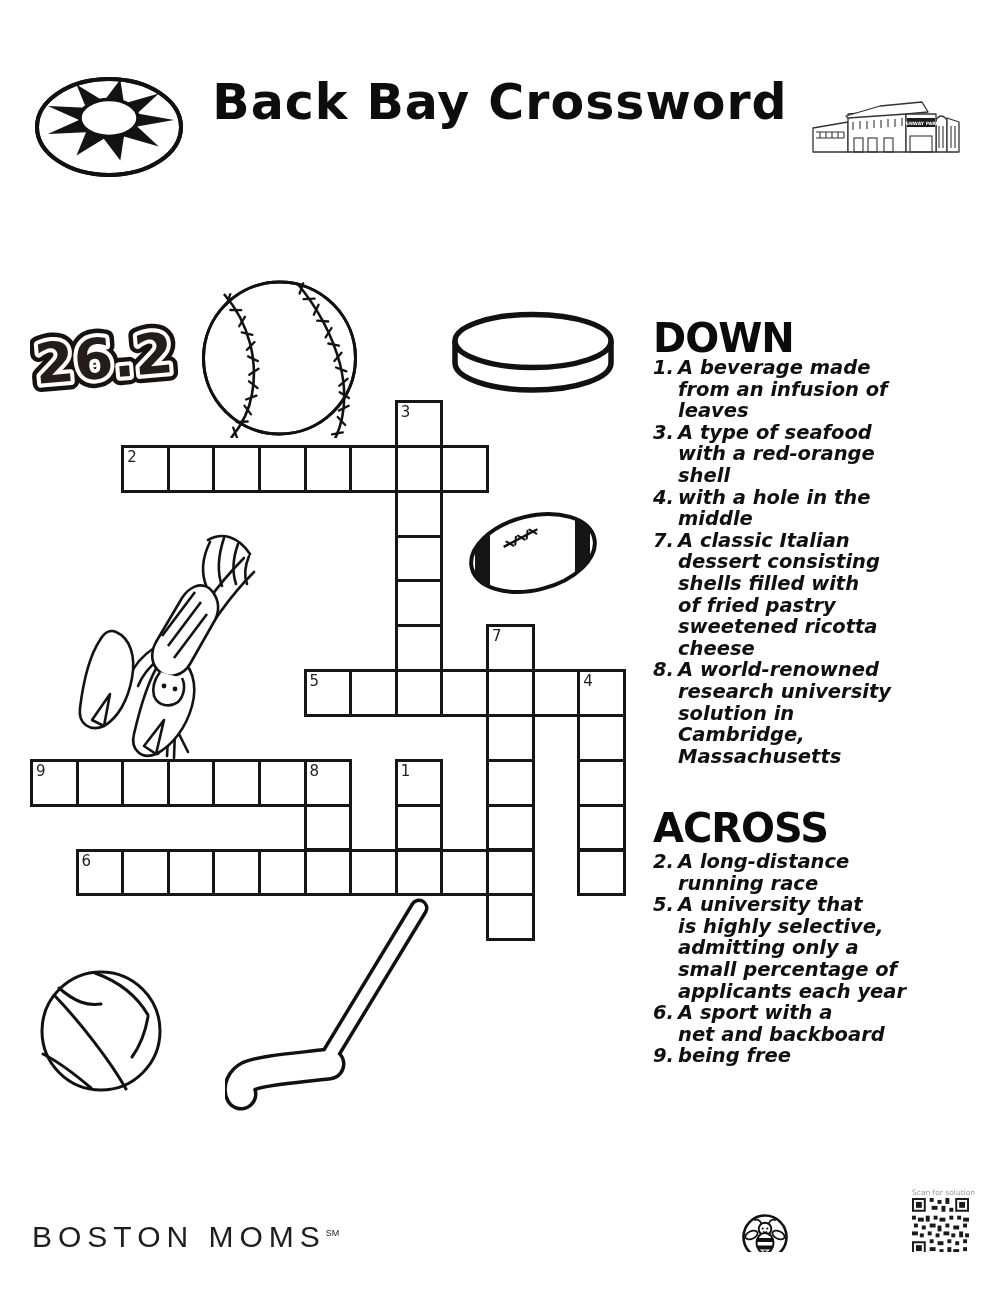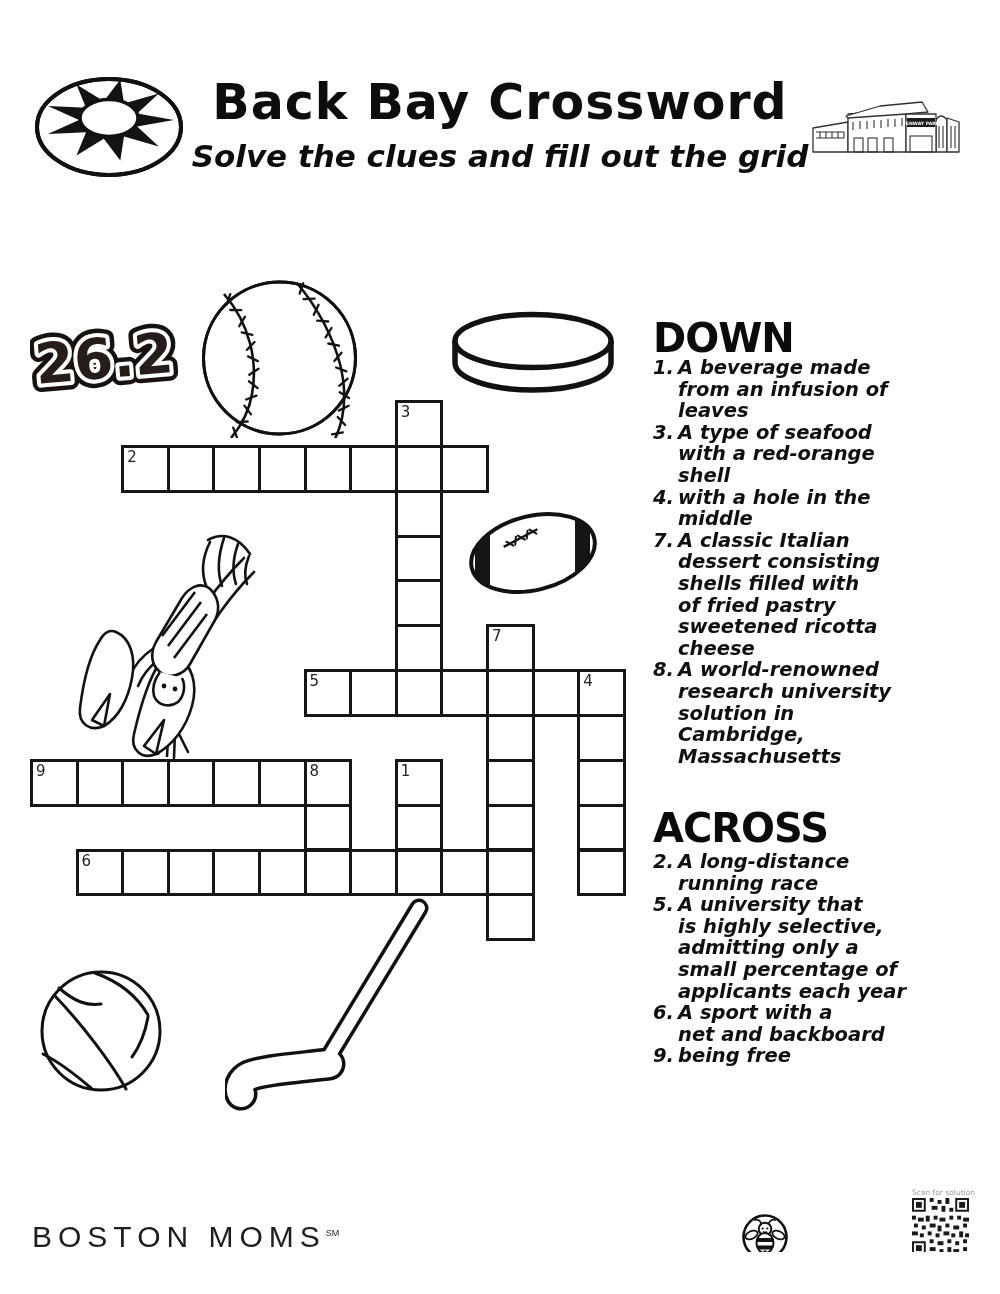--- a/index.html
+++ b/index.html
@@ -41,21 +41,20 @@
 
   <svg class="abs illus" style="left:30px;top:74px" width="158" height="106" viewBox="0 0 158 106">
     <ellipse cx="79" cy="53" rx="72" ry="48" fill="#fff" stroke="#111" stroke-width="4"></ellipse>
     <polygon id="donut-zig" points="144.0,46.0 107.2,52.5 128.8,72.4 94.0,62.5 90.3,86.4 73.8,64.7 46.5,81.5 56.0,58.2 17.9,60.0 49.0,46.0 17.9,32.0 56.0,33.8 46.5,10.5 73.8,27.3 90.3,5.6 94.0,29.5 128.8,19.6 107.2,39.5" fill="#131313"></polygon>
     <ellipse cx="79" cy="44" rx="29" ry="18.5" fill="#fff" stroke="#111" stroke-width="3.5"></ellipse>
     <ellipse cx="79" cy="53" rx="72" ry="48" fill="none" stroke="#111" stroke-width="4"></ellipse>
   </svg>
 
   <div class="abs" id="header-block">
     <div id="page-title">Back Bay Crossword</div>
-    <div id="page-subtitle">Solve the clues and fill out the grid</div>
   </div>
 
   <svg class="abs illus" style="left:810px;top:98px" width="152" height="60" viewBox="0 0 152 60">
     <g fill="#fff" stroke="#333" stroke-width="1.3" stroke-linejoin="round">
       <polygon points="3,30 38,24 38,54 3,54"></polygon>
       <polygon points="38,16 96,12 96,54 38,54"></polygon>
       <polygon points="36,18 70,8 112,4 118,14 96,16 38,20"></polygon>
       <path d="M126,54 L126,22 Q131,14 137,22 L137,54 Z"></path>
       <polygon points="137,20 149,24 149,54 137,54"></polygon>
       <rect x="96" y="16" width="30" height="38"></rect>

